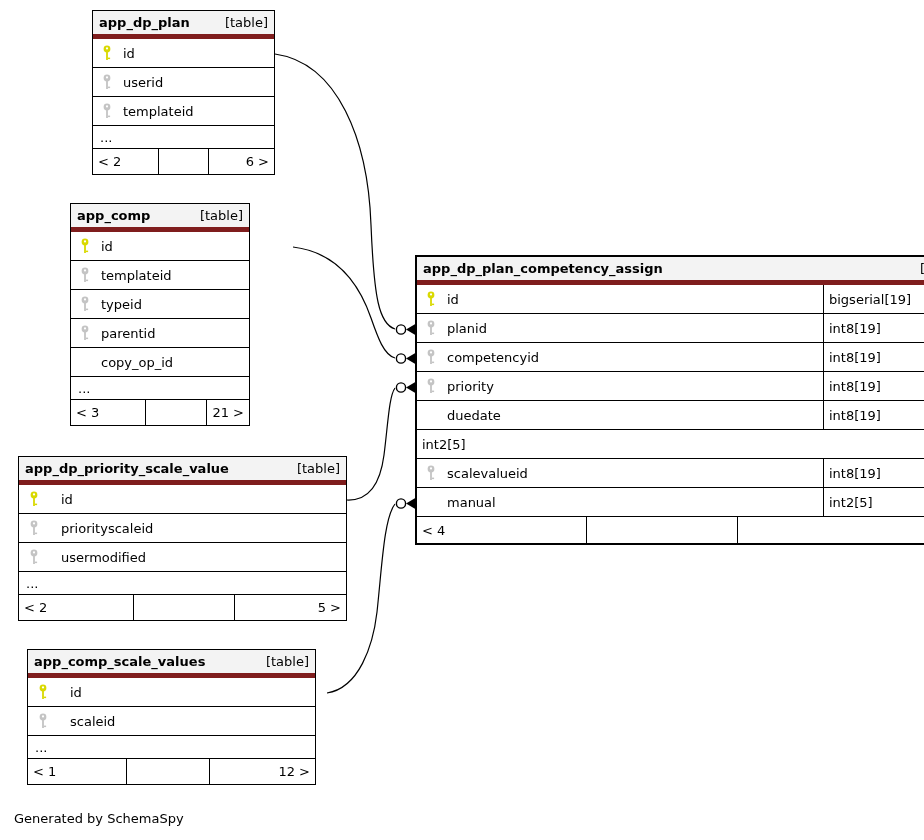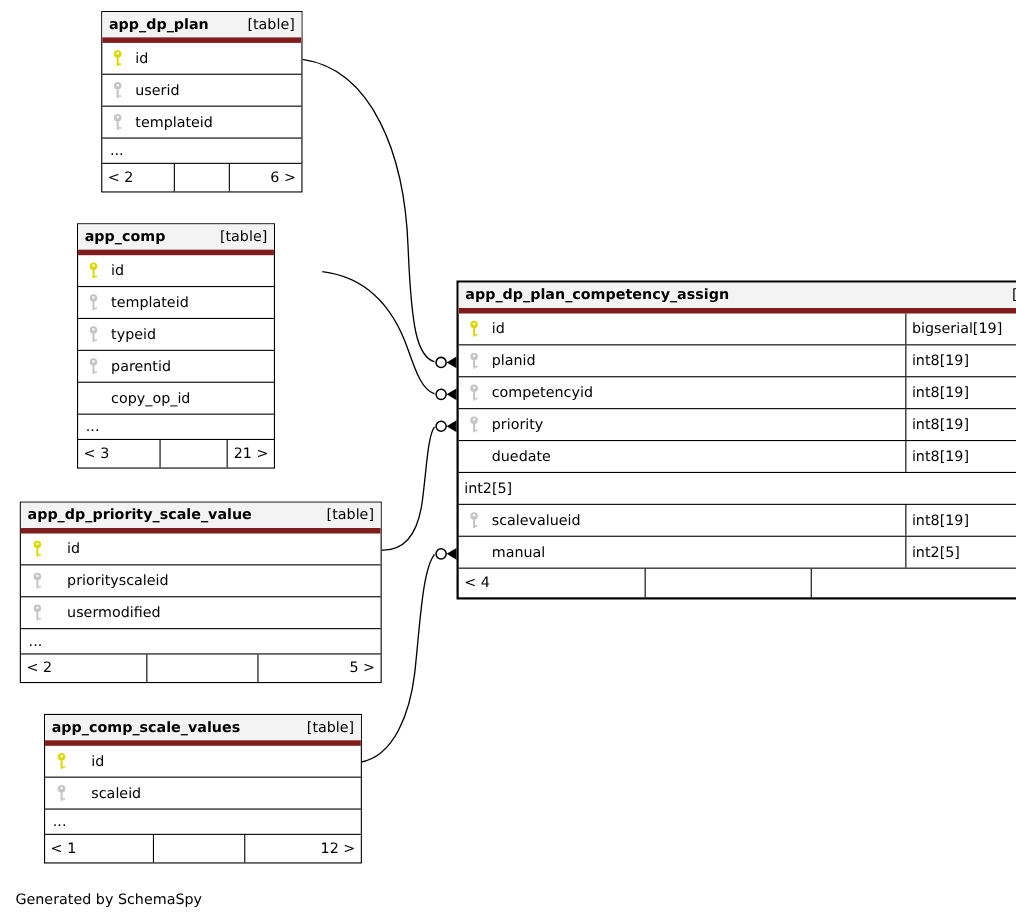--- a/index.html
+++ b/index.html
@@ -210,21 +210,21 @@
     <div class="ellipsis-row">
       <span>...</span>
     </div>
     <div class="tbl-footer">
       <div class="fcell" style="width:115px;">&lt; 2</div>
       <div class="fcell" style="width:101px;"></div>
       <div class="fcell last">5 &gt;</div>
     </div>
   </div>
 
-  <div class="tbl wide" style="left:40px; top:649px; width:289px;">
+  <div class="tbl wide" style="left:27px; top:649px; width:289px;">
     <div class="tbl-header">
       <span class="tbl-title">app_comp_scale_values</span>
       <span class="badge">[table]</span>
     </div>
     <div class="col-row">
       <span class="key-slot pk">
           <svg width="10" height="16" viewBox="0 0 10 16">
             <circle cx="5" cy="4" r="3.4"></circle>
             <circle cx="5" cy="3.4" r="1.1" fill="#fff"></circle>
             <rect x="4.1" y="7" width="1.8" height="8"></rect>

